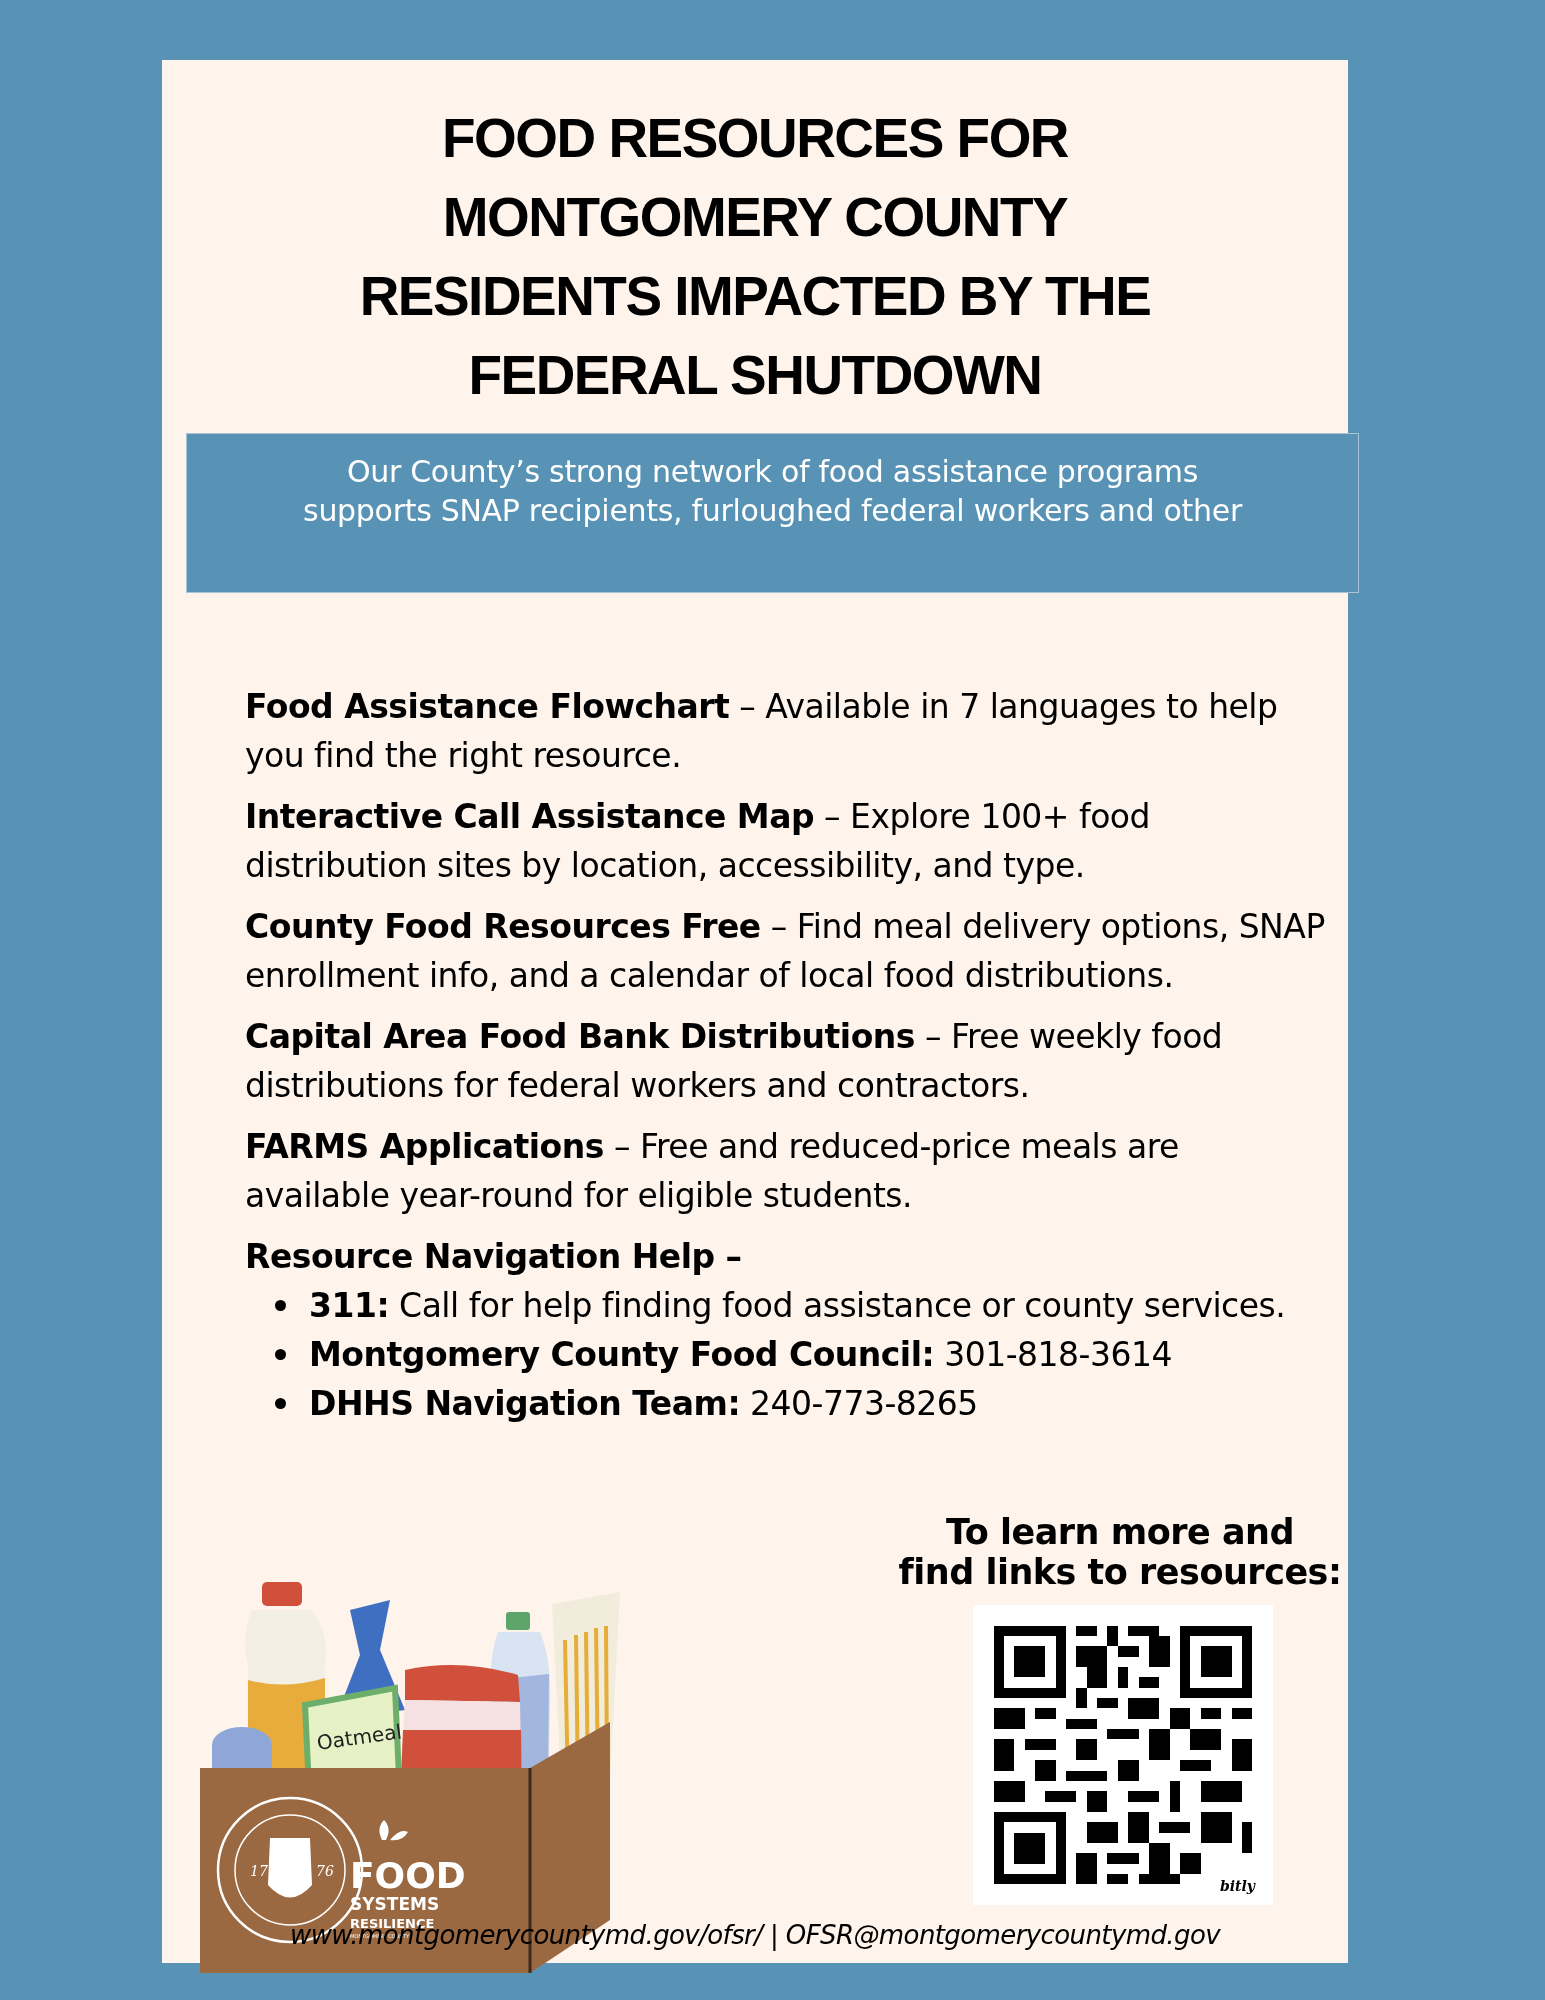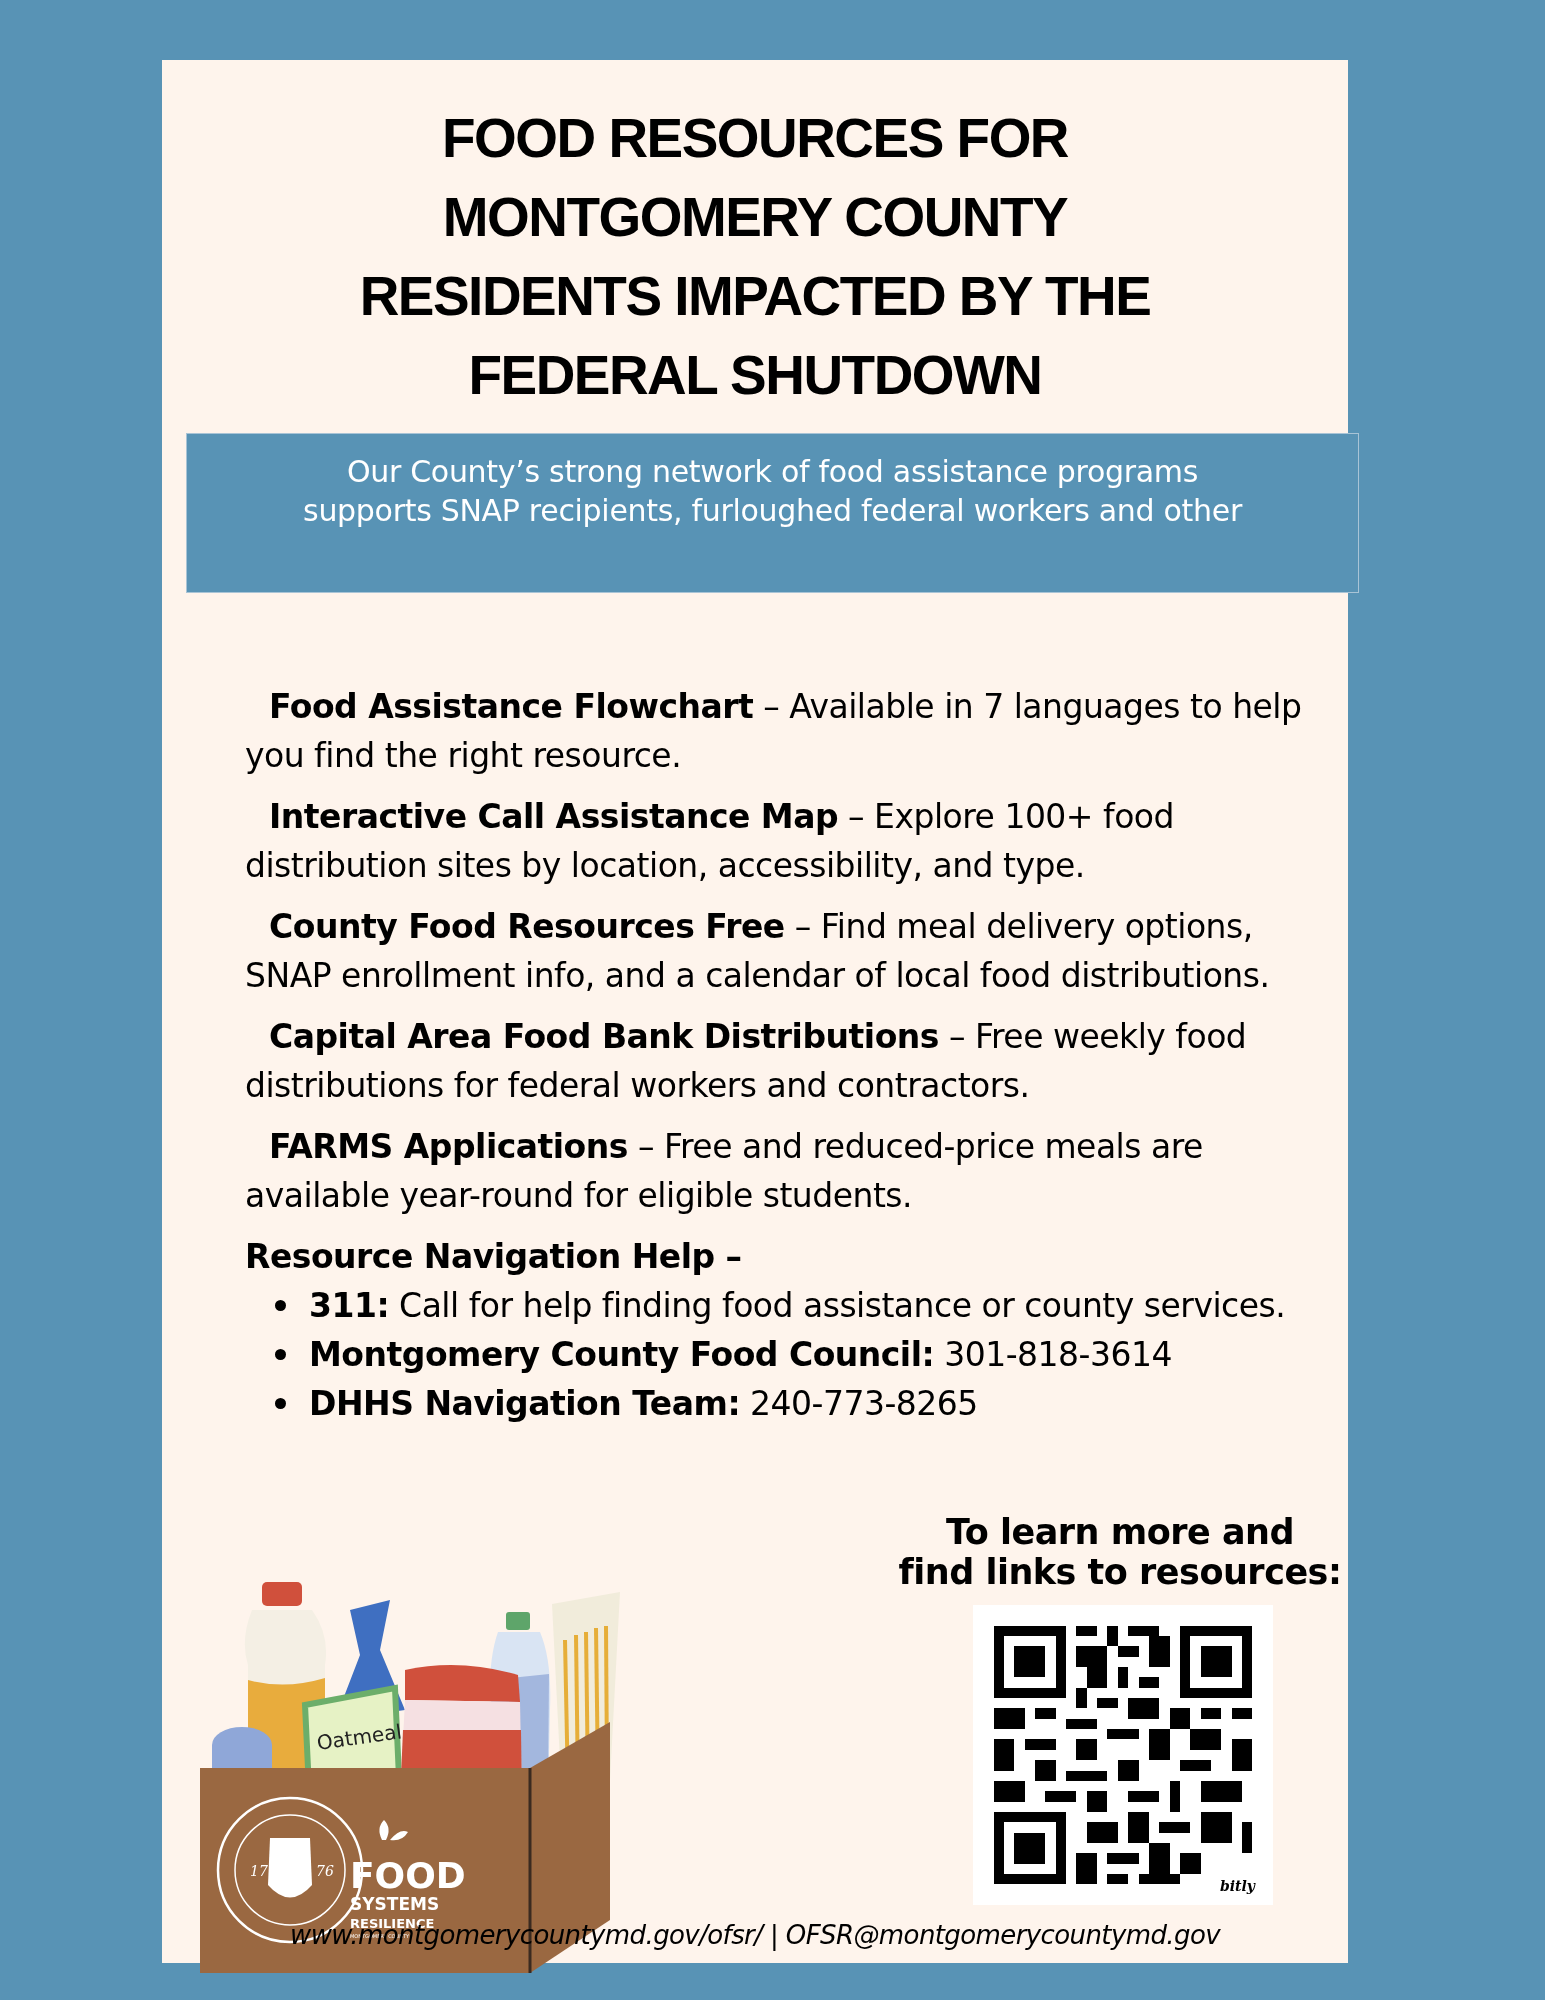--- a/index.html
+++ b/index.html
@@ -48,21 +48,21 @@
       position: absolute;
       left: 83px; top: 622px;
       width: 1080px;
       font-family: "DejaVu Sans", sans-serif;
       font-size: 33px;
       line-height: 49px;
       color: #000;
       letter-spacing: -0.5px;
     }
     .res-item { margin-bottom: 12px; }
-    .res-item b { font-weight: bold; margin-left: 24px; }
+    .res-item b { font-weight: bold; }
     .nav-head { font-weight: bold; }
     .nav-list { list-style: none; padding-left: 30px; }
     .nav-list li { position: relative; padding-left: 34px; }
     .nav-list li .bullet {
       position: absolute; left: 0; top: 19px;
       width: 11px; height: 11px; border-radius: 50%; background: #000;
     }
     .learn-more {
       position: absolute;
       left: 718px; top: 1452px;

